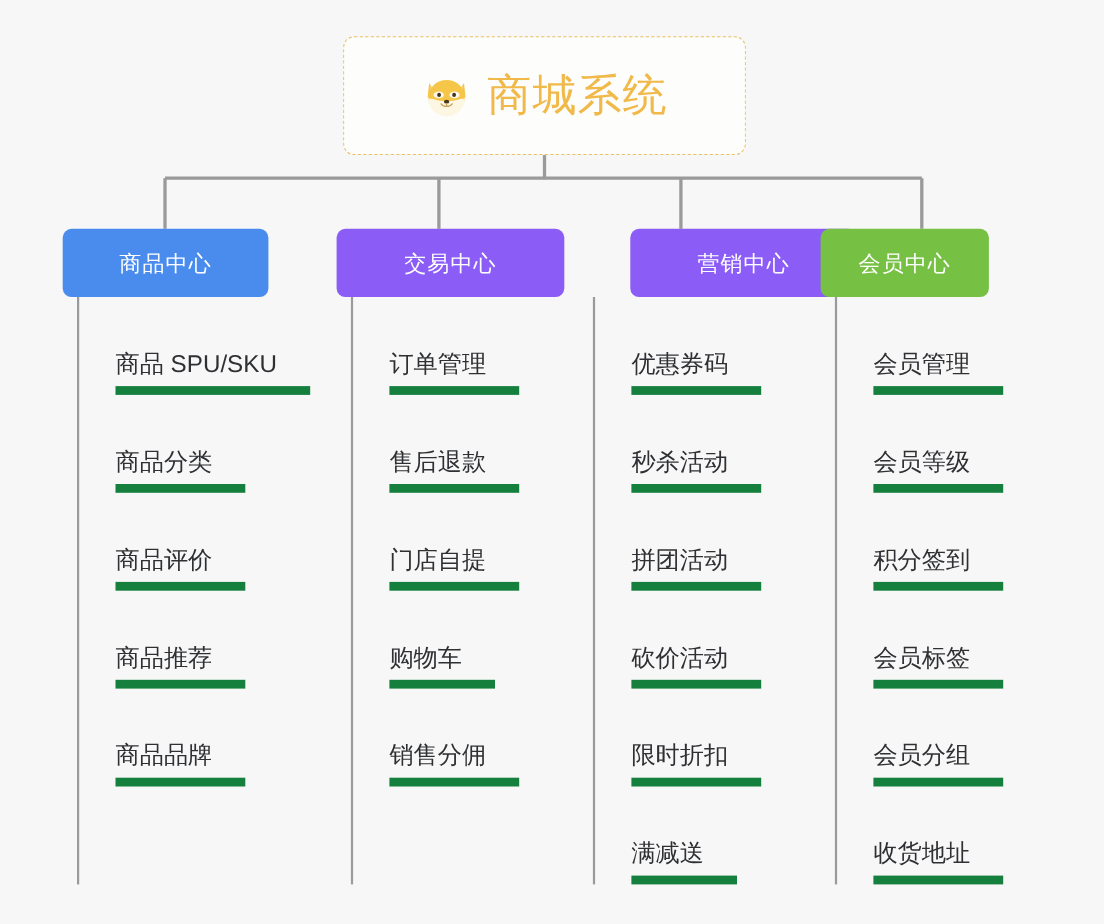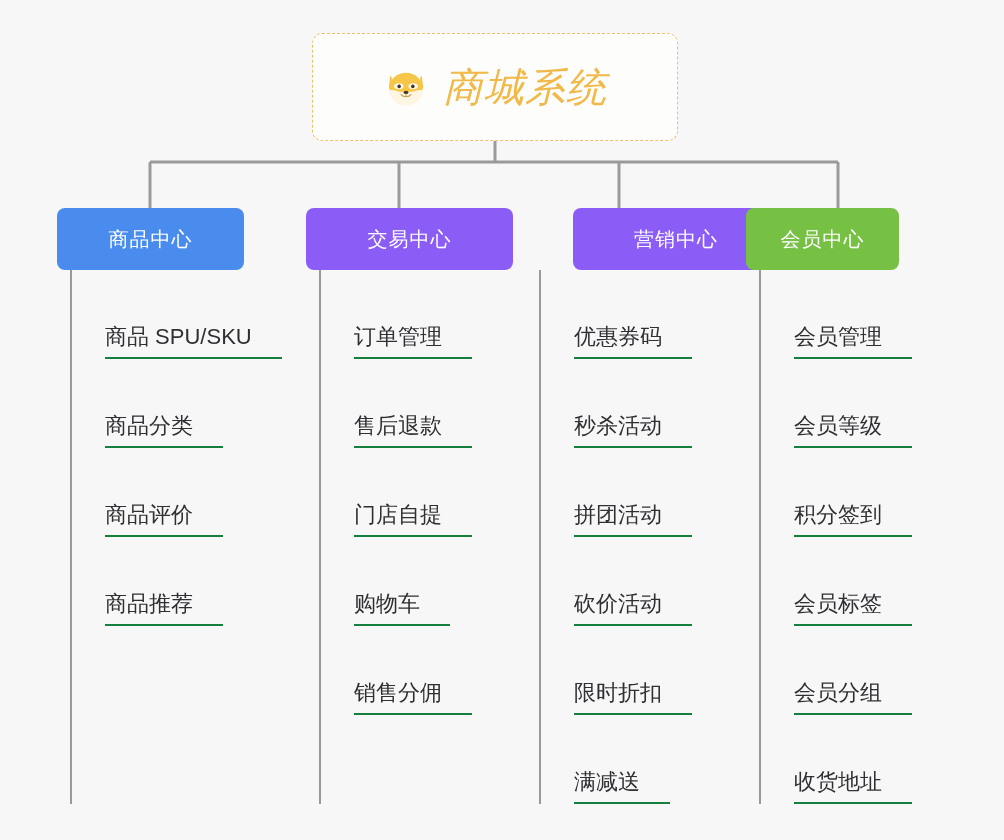--- a/index.html
+++ b/index.html
@@ -30,21 +30,20 @@
     width: 366px;
     height: 108px;
     box-sizing: border-box;
     background: #fdfdfb;
     border: 1px dashed #edc06a;
     border-radius: 10px;
     display: flex;
     align-items: center;
     justify-content: center;
     gap: 14px;
-    font-style: italic;
   }
   .root-emoji {
     width: 46px;
     height: 46px;
     position: relative;
     flex: none;
   }
   .root-title {
     font-size: 40px;
     line-height: 1;
@@ -113,21 +112,21 @@
     align-items: flex-end;
     padding-left: 48px;
     box-sizing: border-box;
   }
   .item-label {
     font-size: 22px;
     color: #2f3033;
     line-height: 1;
     padding-bottom: 9px;
     padding-right: 30px;
-    border-bottom: 2px solid #15803d;
+    border-bottom: 8px solid #15803d;
     white-space: nowrap;
     display: inline-block;
   }
 </style>
 </head>
 <body>
 
 <div id="canvas">
 
   <svg id="connectors" viewBox="0 0 1004 840" xmlns="http://www.w3.org/2000/svg">
@@ -174,20 +173,23 @@
         </li>
       <li class="item">
           <span class="item-label">商品分类</span>
         </li>
       <li class="item">
           <span class="item-label">商品评价</span>
         </li>
       <li class="item">
           <span class="item-label">商品推荐</span>
         </li>
+      <li class="item">
+          <span class="item-label">商品品牌</span>
+        </li>
     </ul>
   </div>
 
   <div class="column col-1">
     <div class="cat-box w-red">
       <span>交易中心</span>
     </div>
     <div class="spine" style="height:534px;"></div>
     <ul class="items">
       <li class="item">

